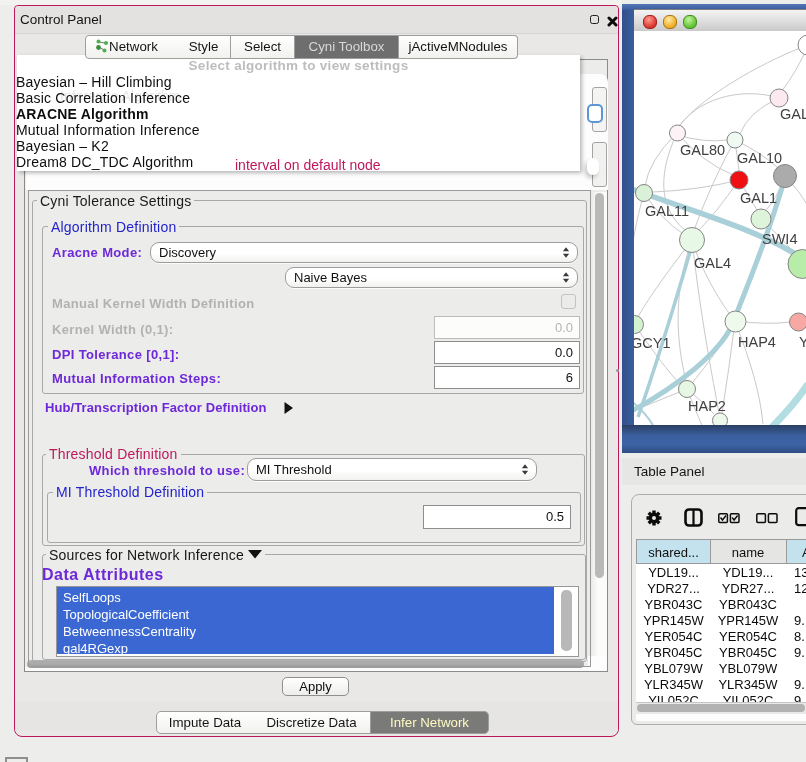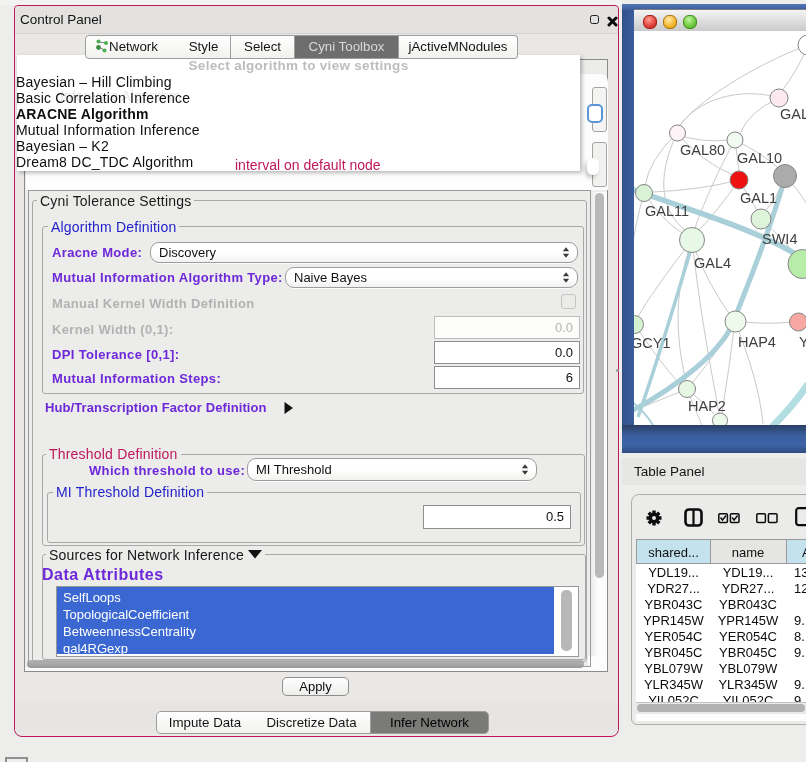--- a/index.html
+++ b/index.html
@@ -59,21 +59,20 @@
 
   <div class="lbl" style="left:37px;top:239px">Aracne Mode:</div>
   <div class="combo" style="left:135px;top:236px;width:426px;height:19px">
         <span class="t">Discovery</span>
     <svg class="arr" viewBox="0 0 9 12">
           <path d="M4.5 0 L8 4.5 L1 4.5 Z" fill="#3a3a3a"></path>
           <path d="M4.5 12 L8 7.5 L1 7.5 Z" fill="#3a3a3a"></path>
         </svg>
       </div>
 
-  <div class="lbl" style="left:37px;top:264px">Mutual Information Algorithm Type:</div>
   <div class="combo" style="left:270px;top:261px;width:291px;height:19px">
         <span class="t">Naive Bayes</span>
     <svg class="arr" viewBox="0 0 9 12">
           <path d="M4.5 0 L8 4.5 L1 4.5 Z" fill="#3a3a3a"></path>
           <path d="M4.5 12 L8 7.5 L1 7.5 Z" fill="#3a3a3a"></path>
         </svg>
       </div>
 
   <div class="lbl" style="left:37px;top:290px;color:#b2b2b2">Manual Kernel Width Definition</div>
   <div class="ab" style="left:546px;top:288px;width:13px;height:13px;border:1px solid #c3c3c3;border-radius:3px;background:#ebebe9"></div>
@@ -120,21 +119,21 @@
   <div class="ab" style="left:42px;top:581px;width:497px;height:67px;background:#3a67d1"></div>
   <div class="ab" style="left:48px;top:582.5px;font:13px 'Liberation Sans',sans-serif;color:#fff;line-height:17px">SelfLoops<br>TopologicalCoefficient<br>BetweennessCentrality<br>gal4RGexp</div>
   <div class="ab" style="left:545.5px;top:584px;width:11px;height:61px;background:#b8b8b8;border-radius:5px"></div>
 
   <div class="ab" style="left:267px;top:671px;width:65px;height:17px;border:1px solid #8f8f8f;border-radius:5px;background:linear-gradient(#ffffff,#ededeb);font:13px 'Liberation Sans',sans-serif;color:#0d0d0d;text-align:center;line-height:17px">Apply</div>
 
   <div class="ab" style="left:0;top:695px;width:100%;height:30px;background:#e6e5e3"></div>
 
   <div class="seg" style="left:141px;width:96px;border-left:1px solid #9e9e9e;border-radius:5px 0 0 5px;top:704.5px">Impute Data</div>
   <div class="seg" style="left:238px;width:117px;top:704.5px">Discretize Data</div>
-  <div class="seg" style="left:356px;width:117px;border-radius:0 5px 5px 0;background:#7a7a78;color:#000000;top:704.5px">Infer Network</div>
+  <div class="seg" style="left:356px;width:117px;border-radius:0 5px 5px 0;background:#7a7a78;color:#fef9c3;top:704.5px">Infer Network</div>
 </div>
 
 <div class="ab" style="left:616px;top:369px;width:3px;height:3px;background:#9a9a9a;border-radius:1.5px"></div>
 
 <div class="ab" style="left:17px;top:55px;width:563px;height:116px;background:#fff;box-shadow:2px 2px 4px rgba(0,0,0,.28)"></div>
 <div class="ab" style="left:17px;top:58px;width:563px;text-align:center;font:bold 13.5px 'Liberation Sans',sans-serif;color:#bdbdbd;letter-spacing:.3px">Select algorithm to view settings</div>
 <div class="ab" style="left:60px;top:88px;font:14px 'Liberation Sans',sans-serif;color:#e7e7e7">Inference Algorithm</div>
 <div class="ab" style="left:235px;top:157px;font:14px 'Liberation Sans',sans-serif;color:#be185d">interval on default node</div>
 <div class="ab" style="left:16px;top:74px;font:14px 'Liberation Sans',sans-serif;color:#0e0e0e;line-height:16px;letter-spacing:.2px">Bayesian – Hill Climbing<br>Basic Correlation Inference<br><b>ARACNE Algorithm</b><br>Mutual Information Inference<br>Bayesian – K2<br>Dream8 DC_TDC Algorithm</div>
 

